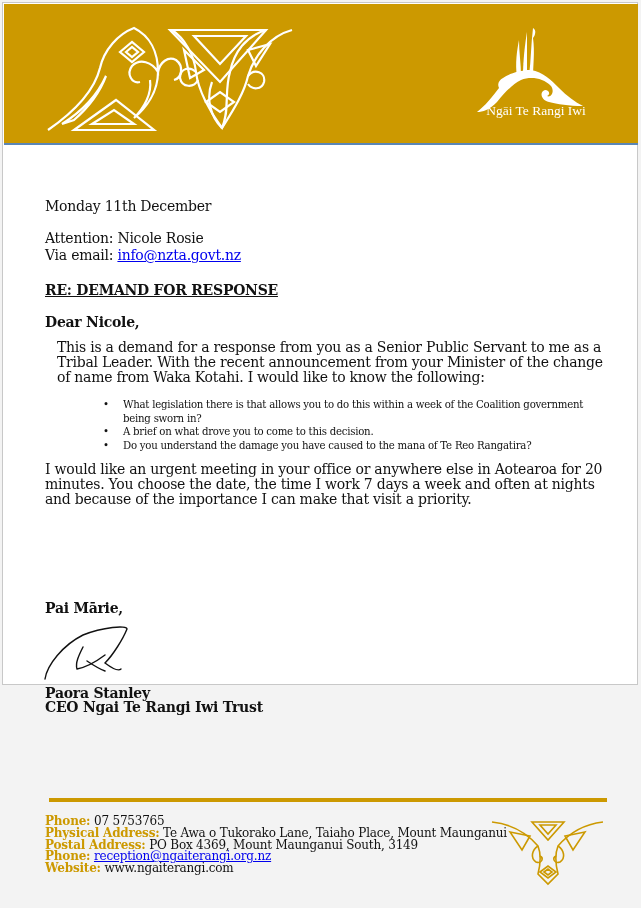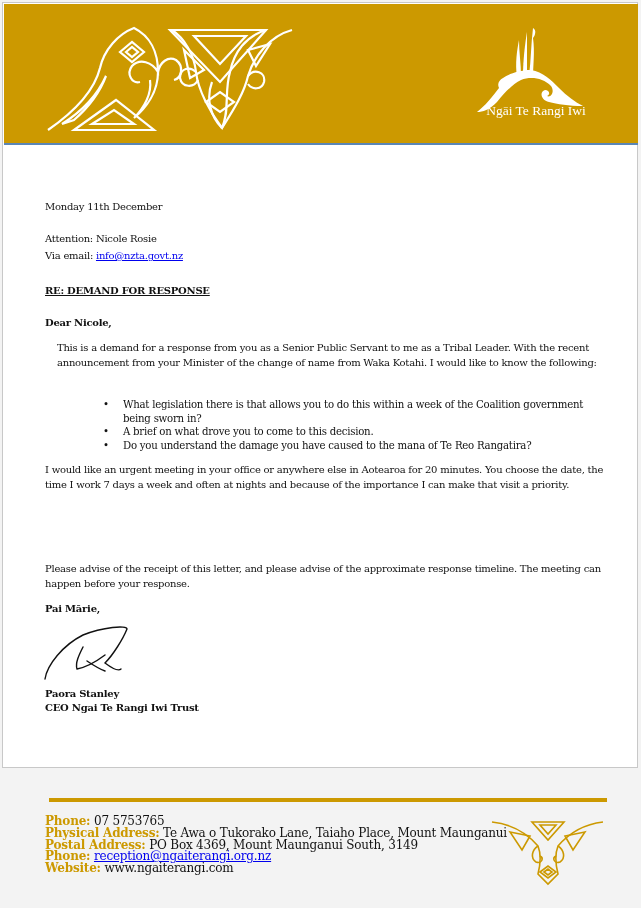--- a/index.html
+++ b/index.html
@@ -1,22 +1,22 @@
 <!DOCTYPE html>
 <html><head>
   <meta charset="utf-8">
   <style>
     html, body { margin:0; padding:0; background:#f3f3f3; }
     body { width:641px; height:908px; position:relative; overflow:hidden; font-family:"DejaVu Serif", serif; }
-    .page { position:absolute; left:2px; top:2px; width:636px; height:766px; background:#ffffff; border:1px solid #c8c8c8; box-sizing:border-box; }
+    .page { position:absolute; left:2px; top:2px; width:636px; height:683px; background:#ffffff; border:1px solid #c8c8c8; box-sizing:border-box; }
     .header { position:absolute; left:1px; top:1px; width:634px; height:141px; background:#cc9900; border-bottom:2px solid #5b86b5; box-sizing:border-box; }
     .koru { position:absolute; left:30px; top:18px; width:260px; height:112px; }
     .logo { position:absolute; left:455px; top:22px; width:140px; height:100px; }
     .logo-name { position:absolute; left:462px; top:99px; width:140px; color:#ffffff; font-family:"Liberation Serif", serif; font-size:13.5px; text-align:center; }
-    .body-text { position:absolute; left:42px; font-size:10px; line-height:15px; color:#111; letter-spacing:-0.25px; }
+    .body-text { position:absolute; left:42px; font-size:14px; line-height:15px; color:#111; letter-spacing:-0.25px; }
     .w560 { width:560px; }
     a { color:#0000ee; text-decoration:underline; }
     .bold { font-weight:bold; }
     .ul { text-decoration:underline; }
     ul.bullets { position:absolute; left:98px; top:395px; width:510px; margin:0; padding:0; list-style:none; font-size:10.2px; line-height:13.5px; letter-spacing:-0.25px; color:#111; }
     ul.bullets li { position:relative; padding-left:22px; }
     ul.bullets li::before { content:"•"; position:absolute; left:2px; top:0; }
     .sig { position:absolute; left:40px; top:622px; width:90px; height:60px; }
     .divider { position:absolute; left:46px; top:795px; width:558px; height:4px; background:#cc9900; }
     .footer { position:absolute; left:42px; top:813px; font-size:12px; line-height:11.8px; color:#111; letter-spacing:-0.2px; }
@@ -76,21 +76,20 @@
 
   <ul class="bullets">
     <li>What legislation there is that allows you to do this within a week of the Coalition government being sworn in?</li>
     <li>A brief on what drove you to come to this decision.</li>
     <li>Do you understand the damage you have caused to the mana of Te Reo Rangatira?</li>
   </ul>
 
   <div class="body-text w560" style="top:459px;">I would like an urgent meeting in your office or anywhere else in Aotearoa for 20 minutes. You choose the date, the time I work 7 days a week and often at nights and because of the importance I can make that visit a priority.</div>
 
 
-  <div class="body-text w560" style="top:558px;">Please advise of the receipt of this letter, and please advise of the approximate response timeline. The meeting can happen before your response.</div>
 
   <div class="body-text bold" style="top:598px;">Pai Mārie,</div>
 
   <svg class="sig" viewBox="0 0 90 60" fill="none" stroke="#111" stroke-width="1.4" stroke-linecap="round">
     <path d="M2 54 C4 40 20 20 40 10 C60 2 84 0 84 4 C80 14 70 30 62 38 C70 44 76 46 78 44"></path>
     <path d="M40 22 C36 30 32 38 34 44 C44 42 54 36 62 30"></path>
     <path d="M44 36 C50 40 56 44 62 46"></path>
   </svg>
 
   <div class="body-text bold" style="top:683px;">Paora Stanley</div>

